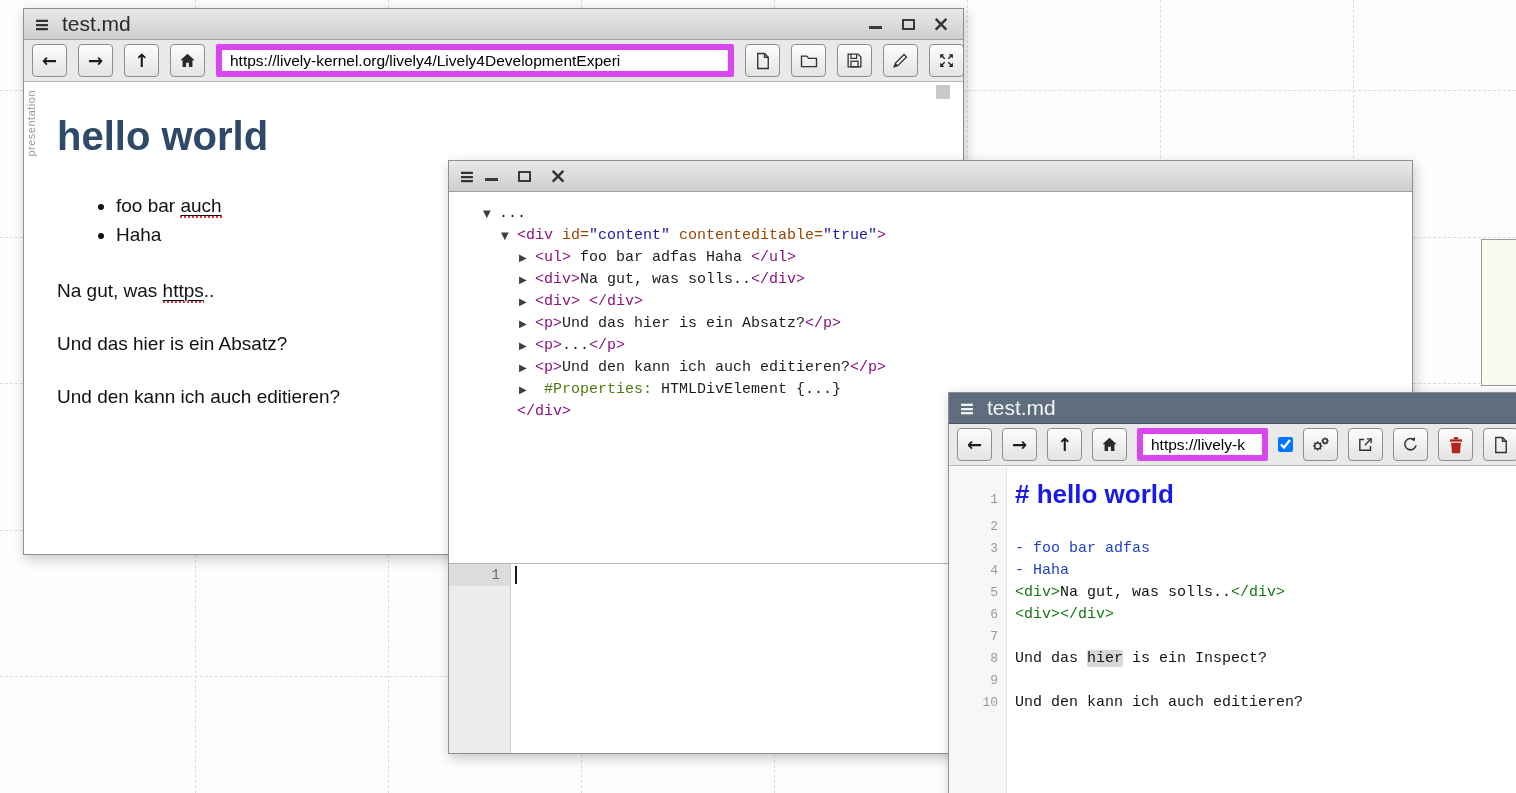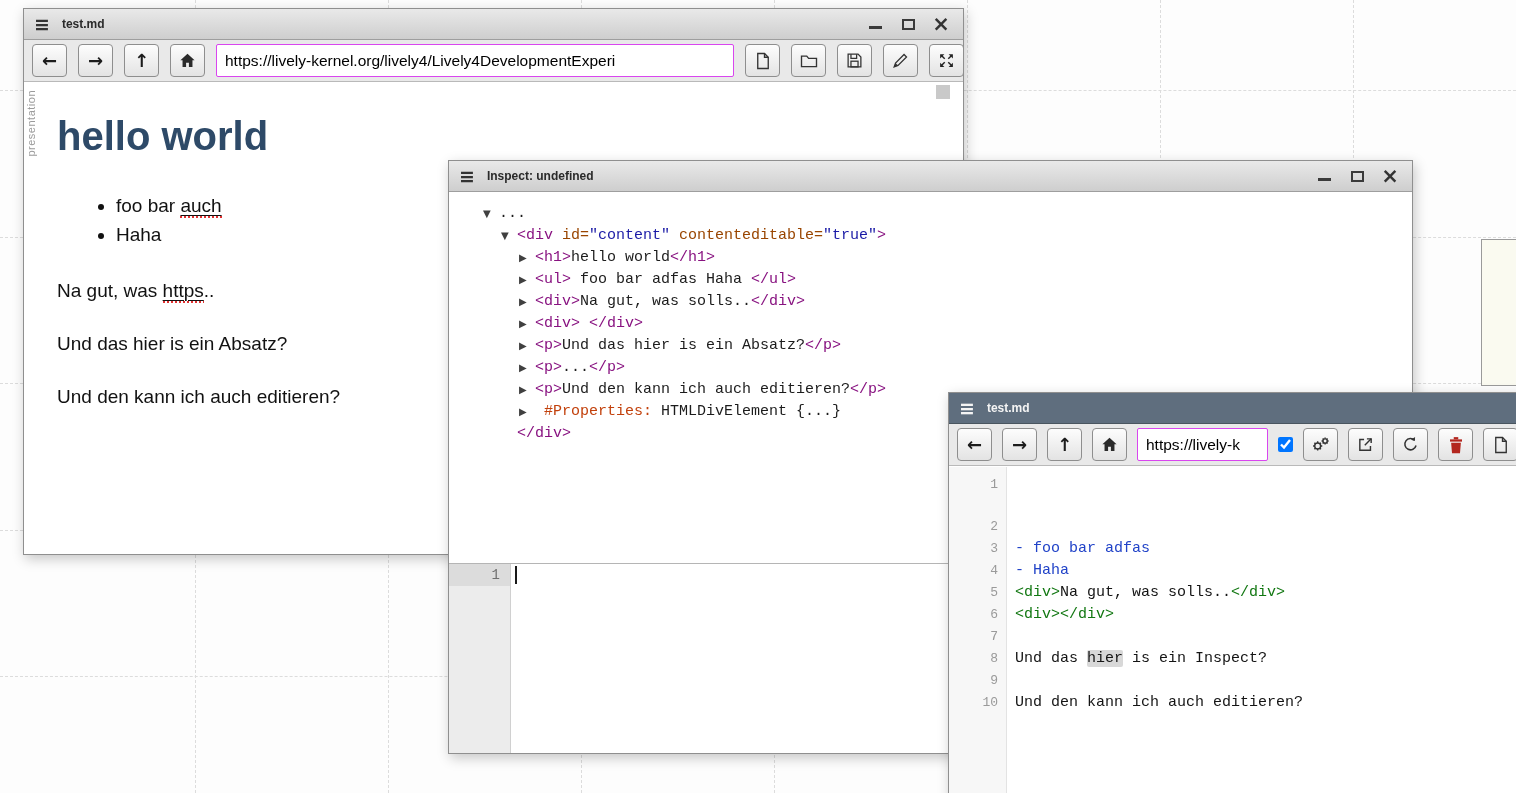--- a/index.html
+++ b/index.html
@@ -17,39 +17,39 @@
   .lively-window { position: absolute; background: #fff; border: 1px solid #8f8f8f;
     box-shadow: 2px 4px 12px rgba(0,0,0,0.22); }
   #preview-window  { left: 23px;  top: 8px;   width: 941px; height: 547px; z-index: 2; }
   #inspector-window{ left: 448px; top: 160px; width: 965px; height: 594px; z-index: 3; }
   #editor-window   { left: 948px; top: 392px; width: 700px; height: 460px; z-index: 4; }
 
   
   .titlebar { height: 31px; display: flex; align-items: center; gap: 9px; padding: 0 10px;
     background: linear-gradient(#e9e9e9, #cecece); border-bottom: 1px solid #9e9e9e; }
   .menu-glyph { font-family: "DejaVu Sans", sans-serif; font-size: 19px; font-weight: bold; color: #333; line-height: 1; }
-  .window-title { flex: 1; font-size: 12px; font-weight: bold; color: #2a2a2a; margin-left: 3px;
+  .window-title { flex: 1; font-size: 21px; font-weight: normal; color: #2a2a2a; margin-left: 3px;
     white-space: nowrap; overflow: hidden; }
   .win-controls { display: flex; align-items: center; gap: 17px; padding-right: 4px; }
   .ctrl { display: inline-flex; align-items: center; justify-content: center; width: 16px; height: 16px; cursor: pointer; }
   .ctrl-min i { display: block; width: 13px; height: 3px; background: #3a3a3a; margin-top: 7px; }
   .ctrl-max i { display: block; width: 13px; height: 11px; border: 2px solid #3a3a3a; }
   .ctrl-close { font-family: "DejaVu Sans", sans-serif; font-size: 21px; font-weight: bold; color: #333; line-height: 16px; }
   #editor-window .titlebar { background: #5f6e7e; border-bottom-color: #49555f; }
   #editor-window .menu-glyph, #editor-window .window-title, #editor-window .ctrl-close { color: #f4f4f4; }
 
   
   .toolbar { height: 42px; display: flex; align-items: center; gap: 11px; padding: 0 8px;
     background: #e9e9e9; border-bottom: 1px solid #b9b9b9; }
   #editor-window .toolbar { gap: 10px; }
   .tb-btn { display: flex; align-items: center; justify-content: center; width: 35px; height: 33px;
     flex: 0 0 auto; border: 1px solid #8e8e8e; border-radius: 4px;
     background: linear-gradient(#fdfdfd, #e3e3e3); padding: 0; }
   .glyph { font-family: "DejaVu Sans", sans-serif; font-size: 18px; font-weight: bold; color: #1c1c1c; line-height: 1; }
-  .urlbar { height: 33px; border: 1px solid #d946ef; border-radius: 2px; background: #fff;
+  .urlbar { height: 33px; border: 6px solid #d946ef; border-radius: 2px; background: #fff;
     font-family: "Liberation Sans", sans-serif; font-size: 15.5px; color: #000; padding: 0 8px; flex: 0 0 auto; }
   #preview-window .urlbar { width: 518px; }
   #editor-window .urlbar { width: 131px; }
   .tb-check { width: 15px; height: 15px; flex: 0 0 auto; }
 
   
   .preview-content { position: relative; height: 472px; overflow: hidden; background: #fff; }
   .side-label { position: absolute; left: 1px; top: 8px; writing-mode: vertical-rl; transform: rotate(180deg);
     font-size: 11px; color: #9b9b9b; letter-spacing: 0.5px; }
   .scroll-nub { position: absolute; top: 3px; right: 13px; width: 14px; height: 14px; background: #c9c9c9; }
@@ -63,21 +63,21 @@
 
   
   .tree-pane { position: absolute; top: 32px; left: 0; right: 0; bottom: 190px; padding: 10px 0 0 34px;
     font-family: "Liberation Mono", monospace; font-size: 15px; line-height: 22px; overflow: hidden; background: #fff; }
   .tree-line { white-space: pre; }
   .arrow { display: inline-block; width: 16px; font-family: "DejaVu Sans", sans-serif; font-size: 10px; color: #404040; }
   .seg-tag   { color: #881280; }
   .seg-attr  { color: #994500; }
   .seg-value { color: #1a1aa6; }
   .seg-plain { color: #1c1c1c; }
-  .seg-props { color: #c2410c; }
+  .seg-props { color: #4d7c0f; }
 
   .mini-editor { position: absolute; left: 0; right: 0; bottom: 0; height: 190px; display: flex;
     border-top: 1px solid #b5b5b5; background: #fff; }
   .mini-gutter { width: 62px; background: #ececec; border-right: 1px solid #d0d0d0;
     font-family: "Liberation Mono", monospace; font-size: 14px; color: #6f6f6f; flex: 0 0 auto; }
   .mini-gutter-line { height: 22px; line-height: 22px; text-align: right; padding-right: 10px; background: #dcdcdc; }
   .mini-code { position: relative; flex: 1; }
   .mini-cursor { position: absolute; left: 4px; top: 2px; width: 2px; height: 18px; background: #1a1a1a; }
 
   
@@ -196,35 +196,33 @@
       </ul>
       <p><span>Na gut, was </span><span class="misspelled">https</span><span>..</span></p>
       <p><span>Und das hier is ein Absatz?</span></p>
       <p><span>Und den kann ich auch editieren?</span></p>
     </div>
   </section>
 
   <section class="lively-window" id="inspector-window">
     <header class="titlebar">
       <span class="menu-glyph">≡</span>
-      <span class="window-title">Inspect: undefined</span>
       <span class="win-controls">
         <span class="ctrl ctrl-min">
             <i></i>
           </span>
         <span class="ctrl ctrl-max">
             <i></i>
           </span>
         <span class="ctrl ctrl-close">×</span>
       </span>
     </header>
     <div class="tree-pane">
         <div class="tree-line" style="padding-left: 0px;"><span class="arrow">▼</span><span class="seg-plain">...</span></div>
         <div class="tree-line" style="padding-left: 18px;"><span class="arrow">▼</span><span class="seg-tag">&lt;div </span><span class="seg-attr">id=</span><span class="seg-value">"content"</span><span class="seg-plain"> </span><span class="seg-attr">contenteditable=</span><span class="seg-value">"true"</span><span class="seg-tag">&gt;</span></div>
-        <div class="tree-line" style="padding-left: 36px;"><span class="arrow">▶</span><span class="seg-tag">&lt;h1&gt;</span><span class="seg-plain">hello world</span><span class="seg-tag">&lt;/h1&gt;</span></div>
         <div class="tree-line" style="padding-left: 36px;"><span class="arrow">▶</span><span class="seg-tag">&lt;ul&gt;</span><span class="seg-plain"> foo bar adfas Haha </span><span class="seg-tag">&lt;/ul&gt;</span></div>
         <div class="tree-line" style="padding-left: 36px;"><span class="arrow">▶</span><span class="seg-tag">&lt;div&gt;</span><span class="seg-plain">Na gut, was solls..</span><span class="seg-tag">&lt;/div&gt;</span></div>
         <div class="tree-line" style="padding-left: 36px;"><span class="arrow">▶</span><span class="seg-tag">&lt;div&gt;</span><span class="seg-plain"> </span><span class="seg-tag">&lt;/div&gt;</span></div>
         <div class="tree-line" style="padding-left: 36px;"><span class="arrow">▶</span><span class="seg-tag">&lt;p&gt;</span><span class="seg-plain">Und das hier is ein Absatz?</span><span class="seg-tag">&lt;/p&gt;</span></div>
         <div class="tree-line" style="padding-left: 36px;"><span class="arrow">▶</span><span class="seg-tag">&lt;p&gt;</span><span class="seg-plain">...</span><span class="seg-tag">&lt;/p&gt;</span></div>
         <div class="tree-line" style="padding-left: 36px;"><span class="arrow">▶</span><span class="seg-tag">&lt;p&gt;</span><span class="seg-plain">Und den kann ich auch editieren?</span><span class="seg-tag">&lt;/p&gt;</span></div>
         <div class="tree-line" style="padding-left: 36px;"><span class="arrow">▶</span><span class="seg-props"> #Properties: </span><span class="seg-plain">HTMLDivElement {...}</span></div>
         <div class="tree-line" style="padding-left: 18px;"><span class="arrow"></span><span class="seg-tag">&lt;/div&gt;</span></div>
       </div>
     <div class="mini-editor">
@@ -295,20 +293,21 @@
             <path d="M3 2 H12 L17 7 V22 H3 Z" fill="none" stroke="#333" stroke-width="1.8"></path>
             <path d="M12 2 V7 H17" fill="none" stroke="#333" stroke-width="1.8"></path>
           </svg>
       </button>
     </div>
     <div class="editor-area">
       <div class="gutter-bg"></div>
       <div class="code-lines">
           <div class="code-row header-row">
             <span class="code-gutter">1</span>
+            <span class="code-text"><span class="cseg-header"># hello world</span></span>
           </div>
           <div class="code-row">
             <span class="code-gutter">2</span>
             <span class="code-text"></span>
           </div>
           <div class="code-row">
             <span class="code-gutter">3</span>
             <span class="code-text"><span class="cseg-list">- foo bar adfas</span></span>
           </div>
           <div class="code-row">

